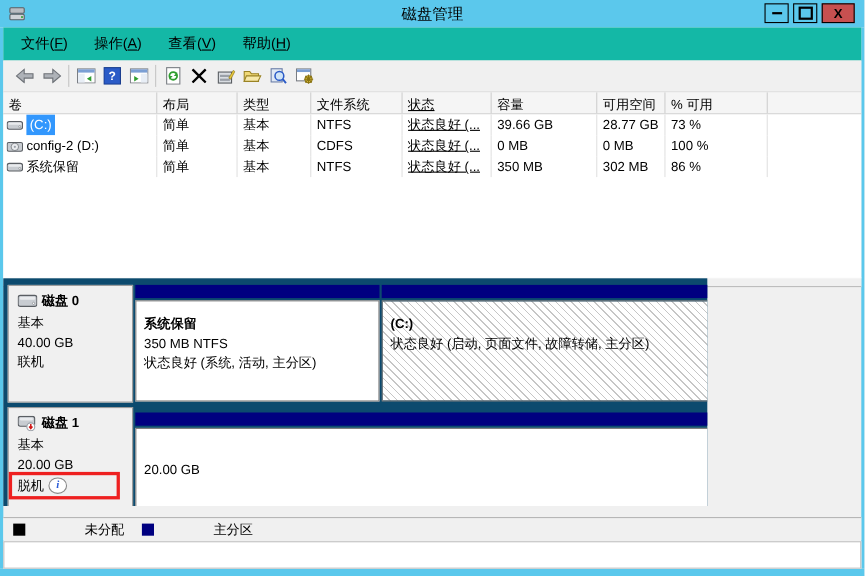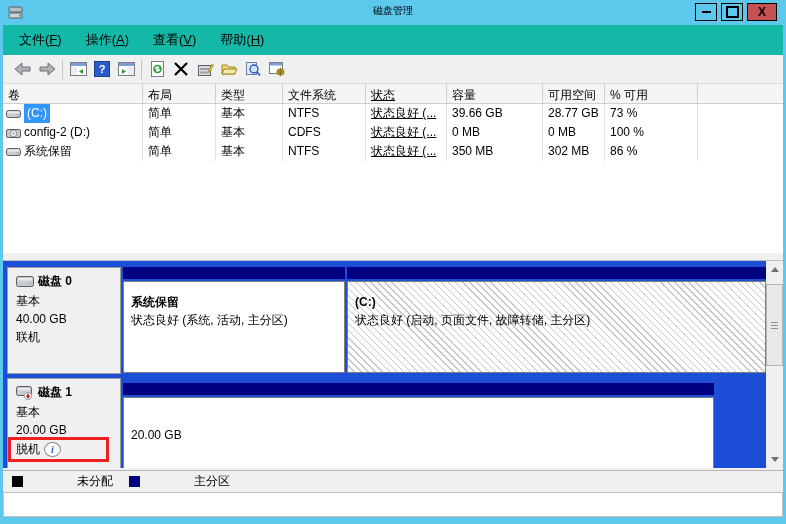--- a/index.html
+++ b/index.html
@@ -5,21 +5,21 @@
   html,body{margin:0;padding:0;}
   .win{position:relative;width:786px;height:524px;background:#f0f0f0;
        font-family:"Liberation Sans",sans-serif;font-size:12px;color:#000;overflow:hidden;}
   
   .frame-left,.frame-right,.frame-bottom{position:absolute;background:#5bc8ec;}
   .frame-left{left:0;top:25px;width:3px;height:492px;}
   .frame-right{right:0;top:25px;width:3px;height:492px;}
   .frame-bottom{left:0;top:517px;width:786px;height:7px;}
   
   .titlebar{position:absolute;left:0;top:0;width:786px;height:25px;background:#5bc8ec;}
-  .title-text{position:absolute;left:0;top:4px;width:100%;text-align:center;font-size:10px;}
+  .title-text{position:absolute;left:0;top:4px;width:100%;text-align:center;font-size:14px;}
   .app-icon{position:absolute;left:8px;top:4px;width:16px;height:16px;}
   .capbtn{position:absolute;top:3px;height:18px;border:1px solid #000;box-sizing:border-box;
           display:flex;align-items:center;justify-content:center;background:#5bc8ec;cursor:pointer;}
   .btn-min{left:695px;width:22px;} .btn-max{left:721px;width:22px;}
   .btn-close{left:747px;width:30px;background:#c75050;font-weight:bold;font-size:12px;}
   .min-glyph{width:9px;height:2px;background:#000;}
   .max-glyph{width:9px;height:8px;border:2px solid #000;}
   
   .menubar{position:absolute;left:3px;top:25px;width:780px;height:30px;background:#14b8a6;
            display:flex;align-items:center;}
@@ -41,21 +41,21 @@
           line-height:19px;white-space:nowrap;overflow:hidden;}
   .c0{width:140px;} .c1{width:73px;} .c2{width:67px;} .c3{width:83px;} .c4{width:81px;text-decoration:underline;}
   .c5{width:96px;} .c6{width:62px;} .c7{width:93px;} .c8{flex:1;border-right:none;}
   .volcell{display:flex;align-items:center;padding-left:3px;}
   .volcell svg{margin-right:3px;flex:0 0 auto;}
   .sel{background:#3297fd;color:#fff;padding:0 3px;}
   
   .splitter{position:absolute;left:3px;top:252px;width:780px;height:9px;background:#f0f0f0;
             border-top:1px solid #fff;border-bottom:1px solid #bdbdbd;box-sizing:border-box;}
   
-  .diskpane{position:absolute;left:3px;top:261px;width:780px;height:207px;background:#1d4ed8;overflow:hidden;}
+  .diskpane{position:absolute;left:3px;top:253px;width:640px;height:207px;background:#0c4a6e;overflow:hidden;}
   .diskinfo{position:absolute;width:114px;background:#f0f0f0;border:1px solid #9c9c9c;box-sizing:border-box;padding:5px 0 0 8px;}
   .di-title{font-weight:bold;display:flex;align-items:center;gap:4px;}
   .di-line{margin-top:5px;line-height:13px;}
   .part{position:absolute;}
   .part-bar{height:12px;background:#000080;}
   .part-box{margin-top:2px;background:#fff;border:1px solid #7f7f7f;box-sizing:border-box;padding:11px 0 0 7px;line-height:18px;}
   .hatch{background:repeating-linear-gradient(45deg,#fff 0px,#fff 4px,#c6c6c6 4px,#c6c6c6 5px);}
   .pt-title{font-weight:bold;}
   .offline-wrap{display:flex;align-items:center;gap:4px;}
   .annotation{position:absolute;left:5px;top:176px;width:101px;height:25px;border:3px solid #ee2020;box-sizing:border-box;pointer-events:none;}
@@ -280,20 +280,21 @@
       </div>
       <div class="di-line">基本</div>
       <div class="di-line">40.00 GB</div>
       <div class="di-line">联机</div>
     </div>
 
     <div class="part" style="left:120px;top:6px;width:222px;">
       <div class="part-bar"></div>
       <div class="part-box" style="height:92px;">
         <div class="pt-title">系统保留</div>
+        <div>350 MB NTFS</div>
         <div>状态良好 (系统, 活动, 主分区)</div>
       </div>
     </div>
 
     <div class="part" style="left:344px;top:6px;width:419px;">
       <div class="part-bar"></div>
       <div class="part-box hatch" style="height:92px;">
         <div class="pt-title">(C:)</div>
         <div>状态良好 (启动, 页面文件, 故障转储, 主分区)</div>
       </div>

